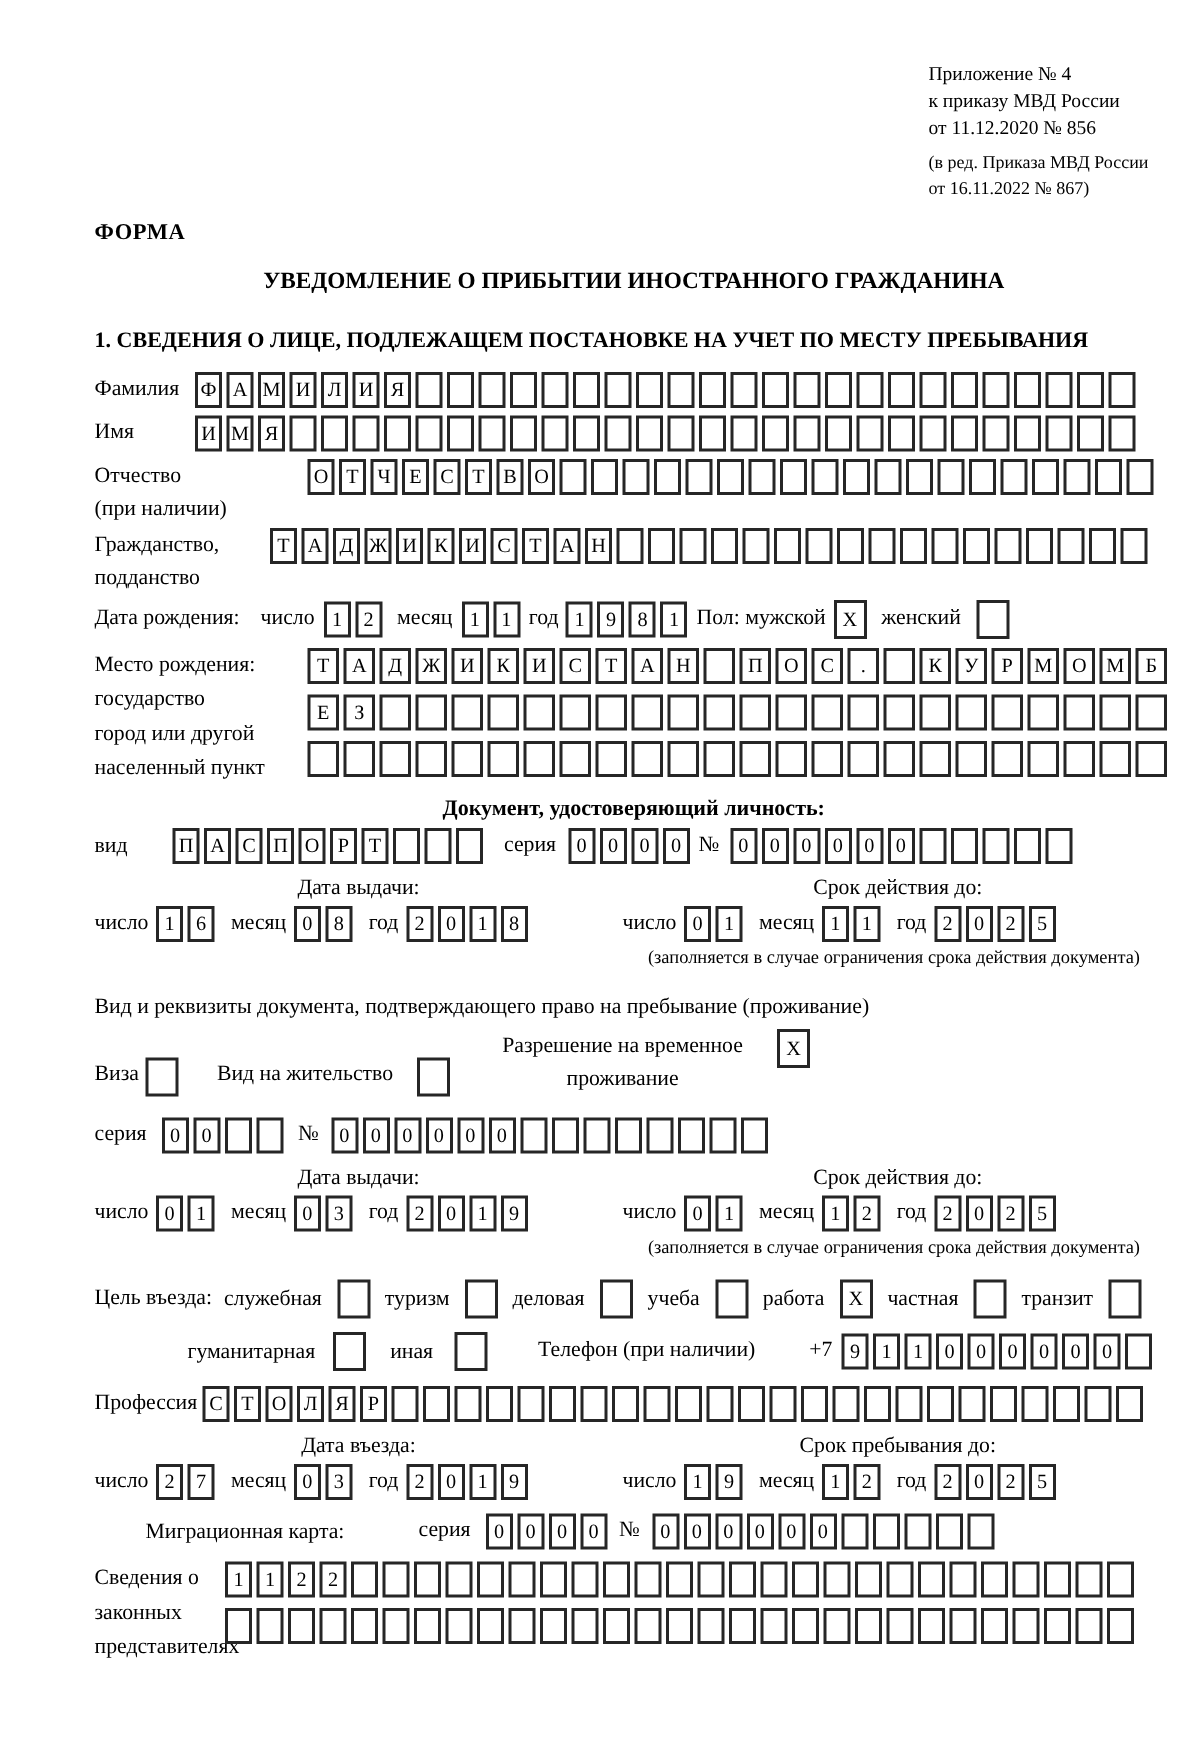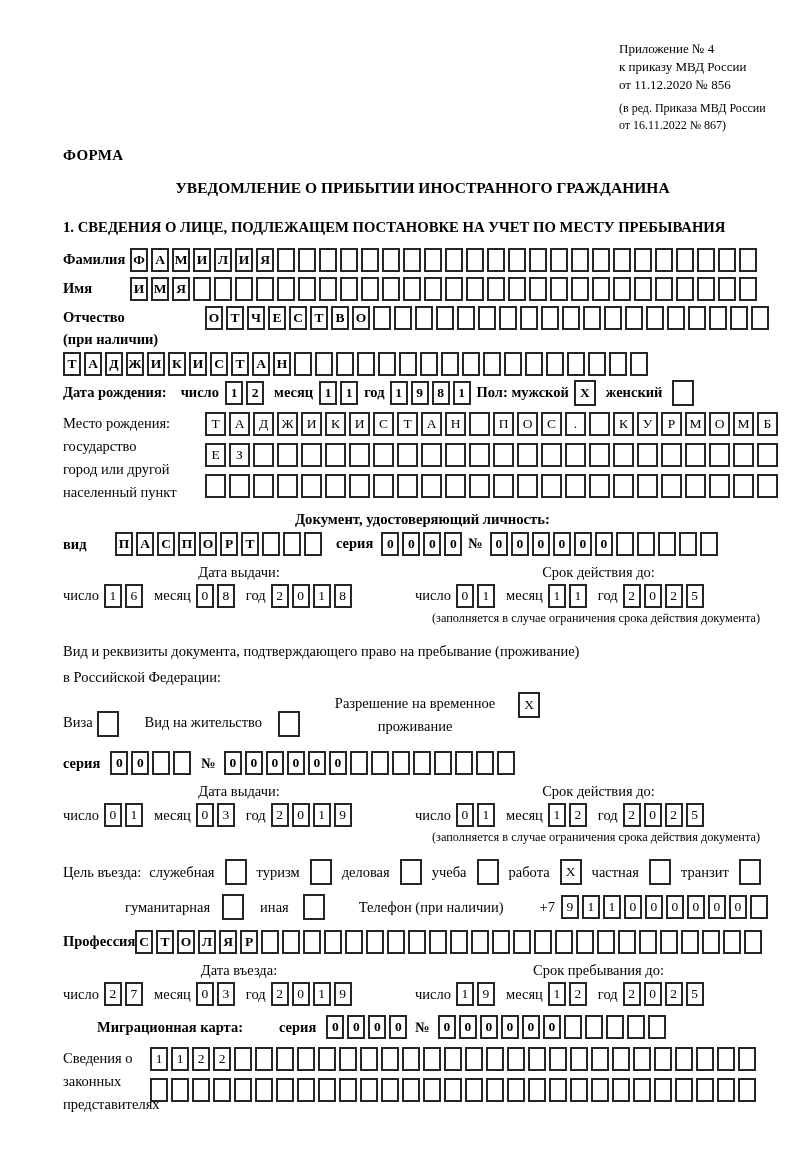--- a/index.html
+++ b/index.html
@@ -26,21 +26,21 @@
   .cell{
     box-sizing:border-box;flex:0 0 auto;
     width:18px;height:24px;
     border:2px solid #262626;
     display:flex;align-items:center;justify-content:center;
     font-size:13.5px;line-height:1;background:#fff;
   }
   .cells.wide .cell{width:21px;}
   .cells.cb .cell{width:22px;height:26px;}
 
-  .frow{display:flex;align-items:flex-start;margin-top:5px;font-weight:bold;}
+  .frow{display:flex;align-items:flex-start;margin-top:5px;}
   .flabel{flex:0 0 auto;line-height:22px;}
   .w67{width:67px;} .w117{width:117px;} .w142{width:142px;} .w87{width:87px;} .w168{width:168px;margin-left:34px;}
   .lab2{line-height:22px;}
   .gap10{margin-left:10px;} .gap14{margin-left:14px;} .gap6{margin-left:6px;}
 
   .center-bold{font-weight:bold;text-align:center;margin-top:7px;font-size:14.7px;}
 
   
   .dates-row{display:flex;margin-top:8px;}
   .dcol1{width:352px;flex:0 0 auto;}
@@ -196,20 +196,24 @@
         <div class="cell"></div>
         <div class="cell"></div>
         <div class="cell"></div>
         <div class="cell"></div>
         <div class="cell"></div>
         <div class="cell"></div>
       </div>
   </div>
 
   <div class="frow" style="margin-top:2px;">
+    <div class="flabel w117">
+      <div class="lab2">Гражданство,</div>
+      <div class="lab2">подданство</div>
+    </div>
     <div class="cells">
         <div class="cell">Т</div>
         <div class="cell">А</div>
         <div class="cell">Д</div>
         <div class="cell">Ж</div>
         <div class="cell">И</div>
         <div class="cell">К</div>
         <div class="cell">И</div>
         <div class="cell">С</div>
         <div class="cell">Т</div>
@@ -435,21 +439,20 @@
             <div class="cell">2</div>
             <div class="cell">5</div>
           </div>
       </div>
     </div>
   </div>
   <div class="note">(заполняется в случае ограничения срока действия документа)</div>
 
   <div class="para">
     <div>Вид и реквизиты документа, подтверждающего право на пребывание (проживание)</div>
-    <div>в Российской Федерации:</div>
   </div>
 
   <div class="opts">
     <div class="opt">
       <span class="olabel">Виза</span>
       <div class="cells cb" style="margin-left:4px;">
           <div class="cell"></div>
         </div>
     </div>
     <div class="opt" style="margin-left:26px;">

